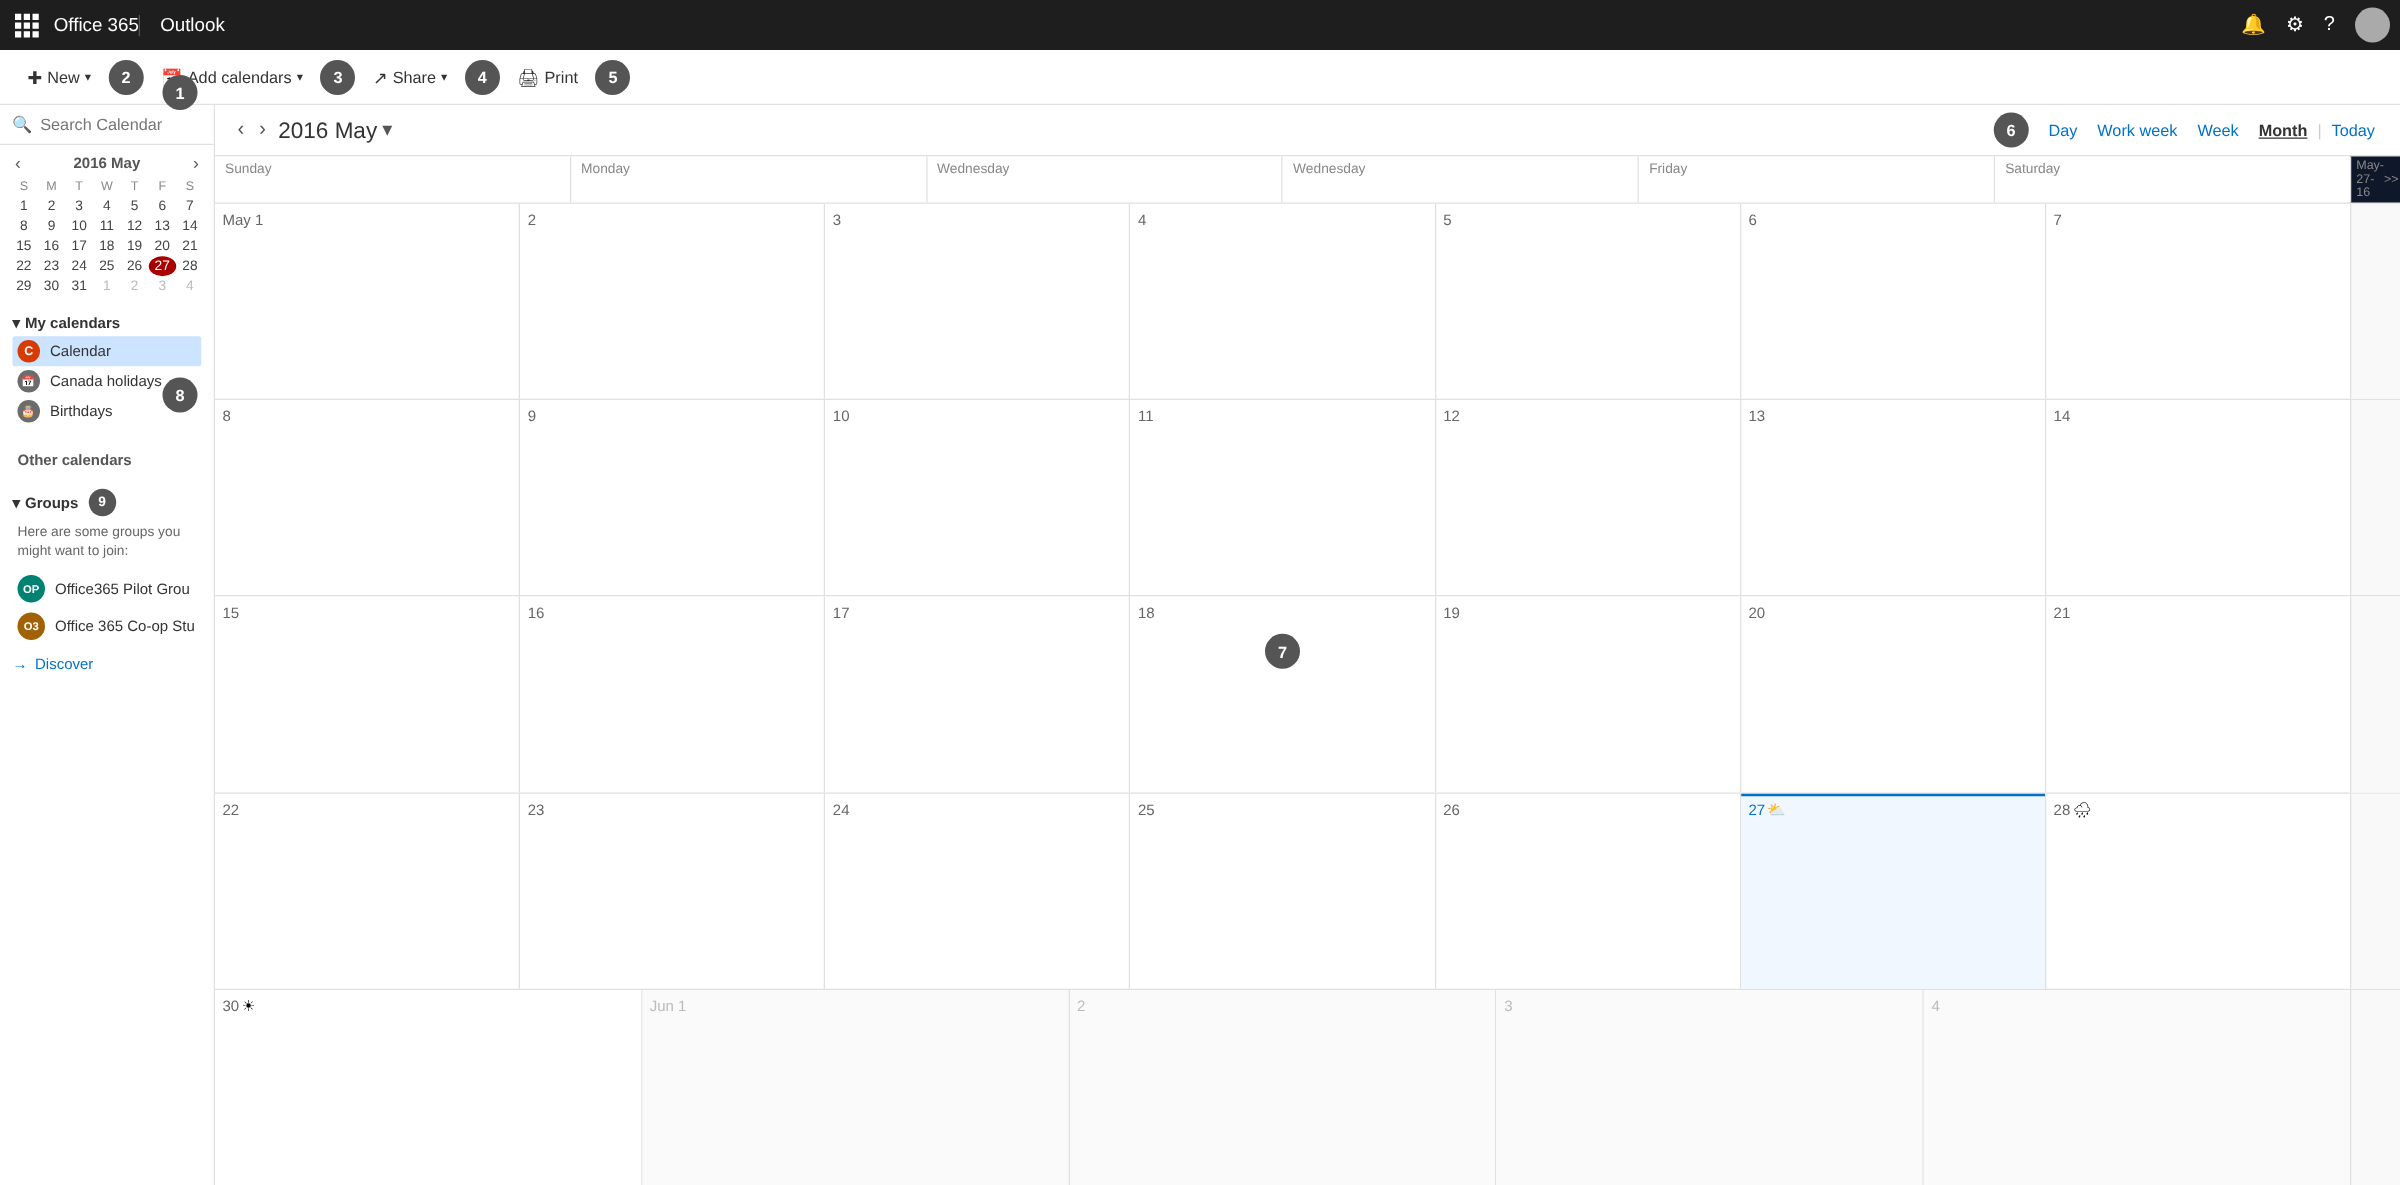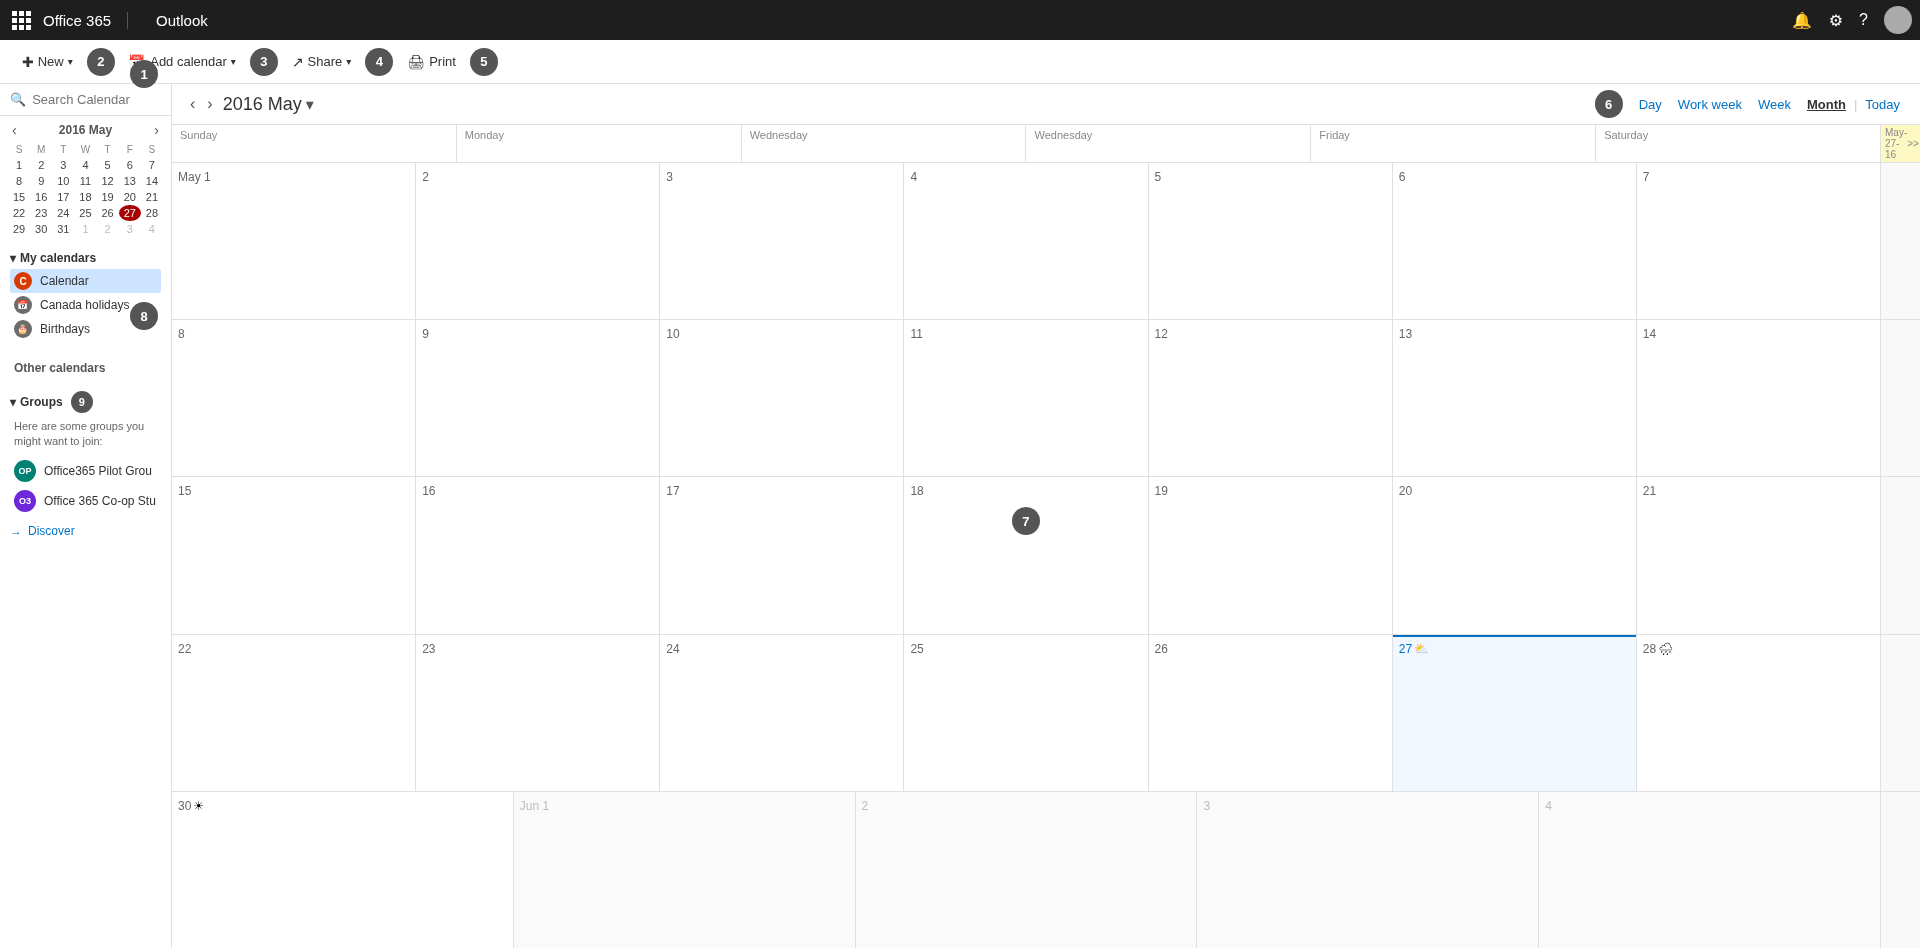--- a/index.html
+++ b/index.html
@@ -11,21 +11,21 @@
       display: flex;
       align-items: center;
       height: 40px;
       padding: 0 8px;
       flex-shrink: 0;
     }
     .top-bar-grid { display: flex; align-items: center; gap: 4px; }
     .grid-icon { display: grid; grid-template-columns: repeat(3,5px); gap: 2px; cursor: pointer; padding: 4px; }
     .grid-icon span { width: 5px; height: 5px; background: white; display: block; }
     .top-bar-title { color: white; font-size: 15px; margin-left: 8px; }
-    .top-bar-app { color: white; font-size: 15px; margin-left: 16px; padding-left: 28px; border-left: 1px solid #555; }
+    .top-bar-app { color: white; font-size: 15px; padding-left: 16px; border-left: 1px solid #555; }
     .top-bar-spacer { flex: 1; }
     .top-bar-icons { display: flex; align-items: center; gap: 16px; }
     .top-bar-icon { color: white; font-size: 16px; cursor: pointer; }
     .avatar { width: 28px; height: 28px; border-radius: 50%; background: #aaa; display: flex; align-items: center; justify-content: center; }
 
     
     .toolbar {
       background: #fff;
       border-bottom: 1px solid #e0e0e0;
       display: flex;
@@ -328,21 +328,21 @@
 <div class="toolbar">
   <button class="toolbar-btn">
     <span class="icon">✚</span>
     <span>New</span>
     <span style="font-size:10px;">▾</span>
   </button>
 
   <div class="badge">2</div>
   <button class="toolbar-btn">
     <span class="icon">📅</span>
-    <span>Add calendar</span>
+    <span>Add calendars</span>
     <span style="font-size:10px;">▾</span>
   </button>
 
   <div class="badge">3</div>
   <button class="toolbar-btn">
     <span class="icon">↗</span>
     <span>Share</span>
     <span style="font-size:10px;">▾</span>
   </button>
 
@@ -461,21 +461,21 @@
         <span>Groups</span>
 
         <div class="badge" style="width:22px;height:22px;font-size:11px;margin-left:4px;">9</div>
       </div>
       <div class="groups-hint">Here are some groups you might want to join:</div>
       <div class="group-item">
         <div class="cal-dot" style="background:#008272;width:22px;height:22px;font-size:9px;">OP</div>
         <span>Office365 Pilot Grou</span>
       </div>
       <div class="group-item">
-        <div class="cal-dot" style="background:#6d28d9;width:22px;height:22px;font-size:9px;">O3</div>
+        <div class="cal-dot" style="background:#a16207;width:22px;height:22px;font-size:9px;">O3</div>
         <span>Office 365 Co-op Stu</span>
       </div>
     </div>
 
     <div class="discover-link">
       <span>→</span>
       <span>Discover</span>
     </div>
 
     <div style="position:absolute;top:60px;left:130px;">
@@ -510,21 +510,21 @@
 
       <div class="cal-days-header" style="display:flex;">
         <div style="flex:1;display:flex;">
           <div class="day-label" style="flex:1;border-right:1px solid #e0e0e0;font-size:11px;color:#888;padding:4px 8px;">Sunday</div>
           <div class="day-label" style="flex:1;border-right:1px solid #e0e0e0;font-size:11px;color:#888;padding:4px 8px;">Monday</div>
           <div class="day-label" style="flex:1;border-right:1px solid #e0e0e0;font-size:11px;color:#888;padding:4px 8px;">Wednesday</div>
           <div class="day-label" style="flex:1;border-right:1px solid #e0e0e0;font-size:11px;color:#888;padding:4px 8px;">Wednesday</div>
           <div class="day-label" style="flex:1;border-right:1px solid #e0e0e0;font-size:11px;color:#888;padding:4px 8px;">Friday</div>
           <div class="day-label" style="flex:1;font-size:11px;color:#888;padding:4px 8px;">Saturday</div>
         </div>
-        <div style="width:40px;border-left:1px solid #e0e0e0;background:#fef9c3;display:flex;align-items:center;justify-content:space-between;padding:2px 4px;font-size:10px;color:#888;">
+        <div style="width:40px;border-left:1px solid #e0e0e0;background:#0f172a;display:flex;align-items:center;justify-content:space-between;padding:2px 4px;font-size:10px;color:#888;">
           <span>May-27-16</span>
           <span>&gt;&gt;</span>
         </div>
       </div>
 
       <div class="cal-rows" id="cal-rows-container">
 
       <div class="cal-week-row" style="display: flex; flex: 1 1 0%; border-bottom: 1px solid rgb(224, 224, 224);">
             <div class="cal-day-cell" style="flex: 1 1 0%; border-right: 1px solid rgb(224, 224, 224); padding: 4px 6px; position: relative; min-height: 0px;"><span class="cal-day-num">May 1</span></div>
             <div class="cal-day-cell" style="flex: 1 1 0%; border-right: 1px solid rgb(224, 224, 224); padding: 4px 6px; position: relative; min-height: 0px;"><span class="cal-day-num">2</span></div>

